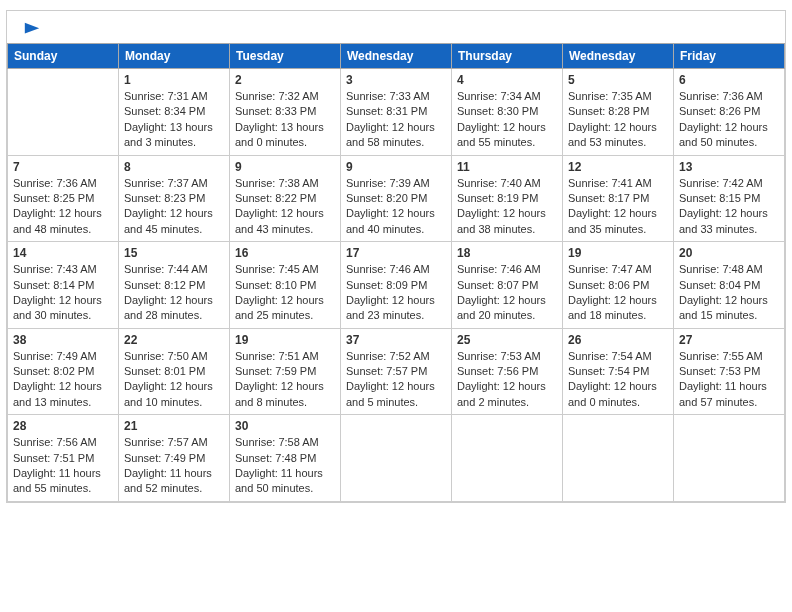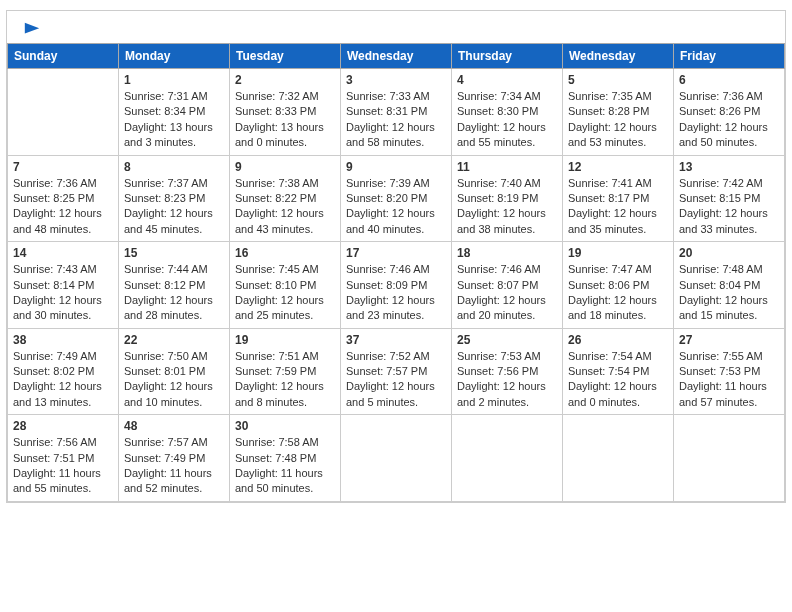--- a/index.html
+++ b/index.html
@@ -248,21 +248,21 @@
             <span class="day-num">27</span>
             <div class="cell-text">Sunrise: 7:55 AM<br>Sunset: 7:53 PM<br>Daylight: 11 hours<br>and 57 minutes.</div>
           </td>
         </tr>
         <tr>
           <td>
             <span class="day-num">28</span>
             <div class="cell-text">Sunrise: 7:56 AM<br>Sunset: 7:51 PM<br>Daylight: 11 hours<br>and 55 minutes.</div>
           </td>
           <td>
-            <span class="day-num">48</span>
+            <span class="day-num">21</span>
             <div class="cell-text">Sunrise: 7:57 AM<br>Sunset: 7:49 PM<br>Daylight: 11 hours<br>and 52 minutes.</div>
           </td>
           <td>
             <span class="day-num">30</span>
             <div class="cell-text">Sunrise: 7:58 AM<br>Sunset: 7:48 PM<br>Daylight: 11 hours<br>and 50 minutes.</div>
           </td>
           <td class="empty-cell"></td>
           <td class="empty-cell"></td>
           <td class="empty-cell"></td>
           <td class="empty-cell"></td>

